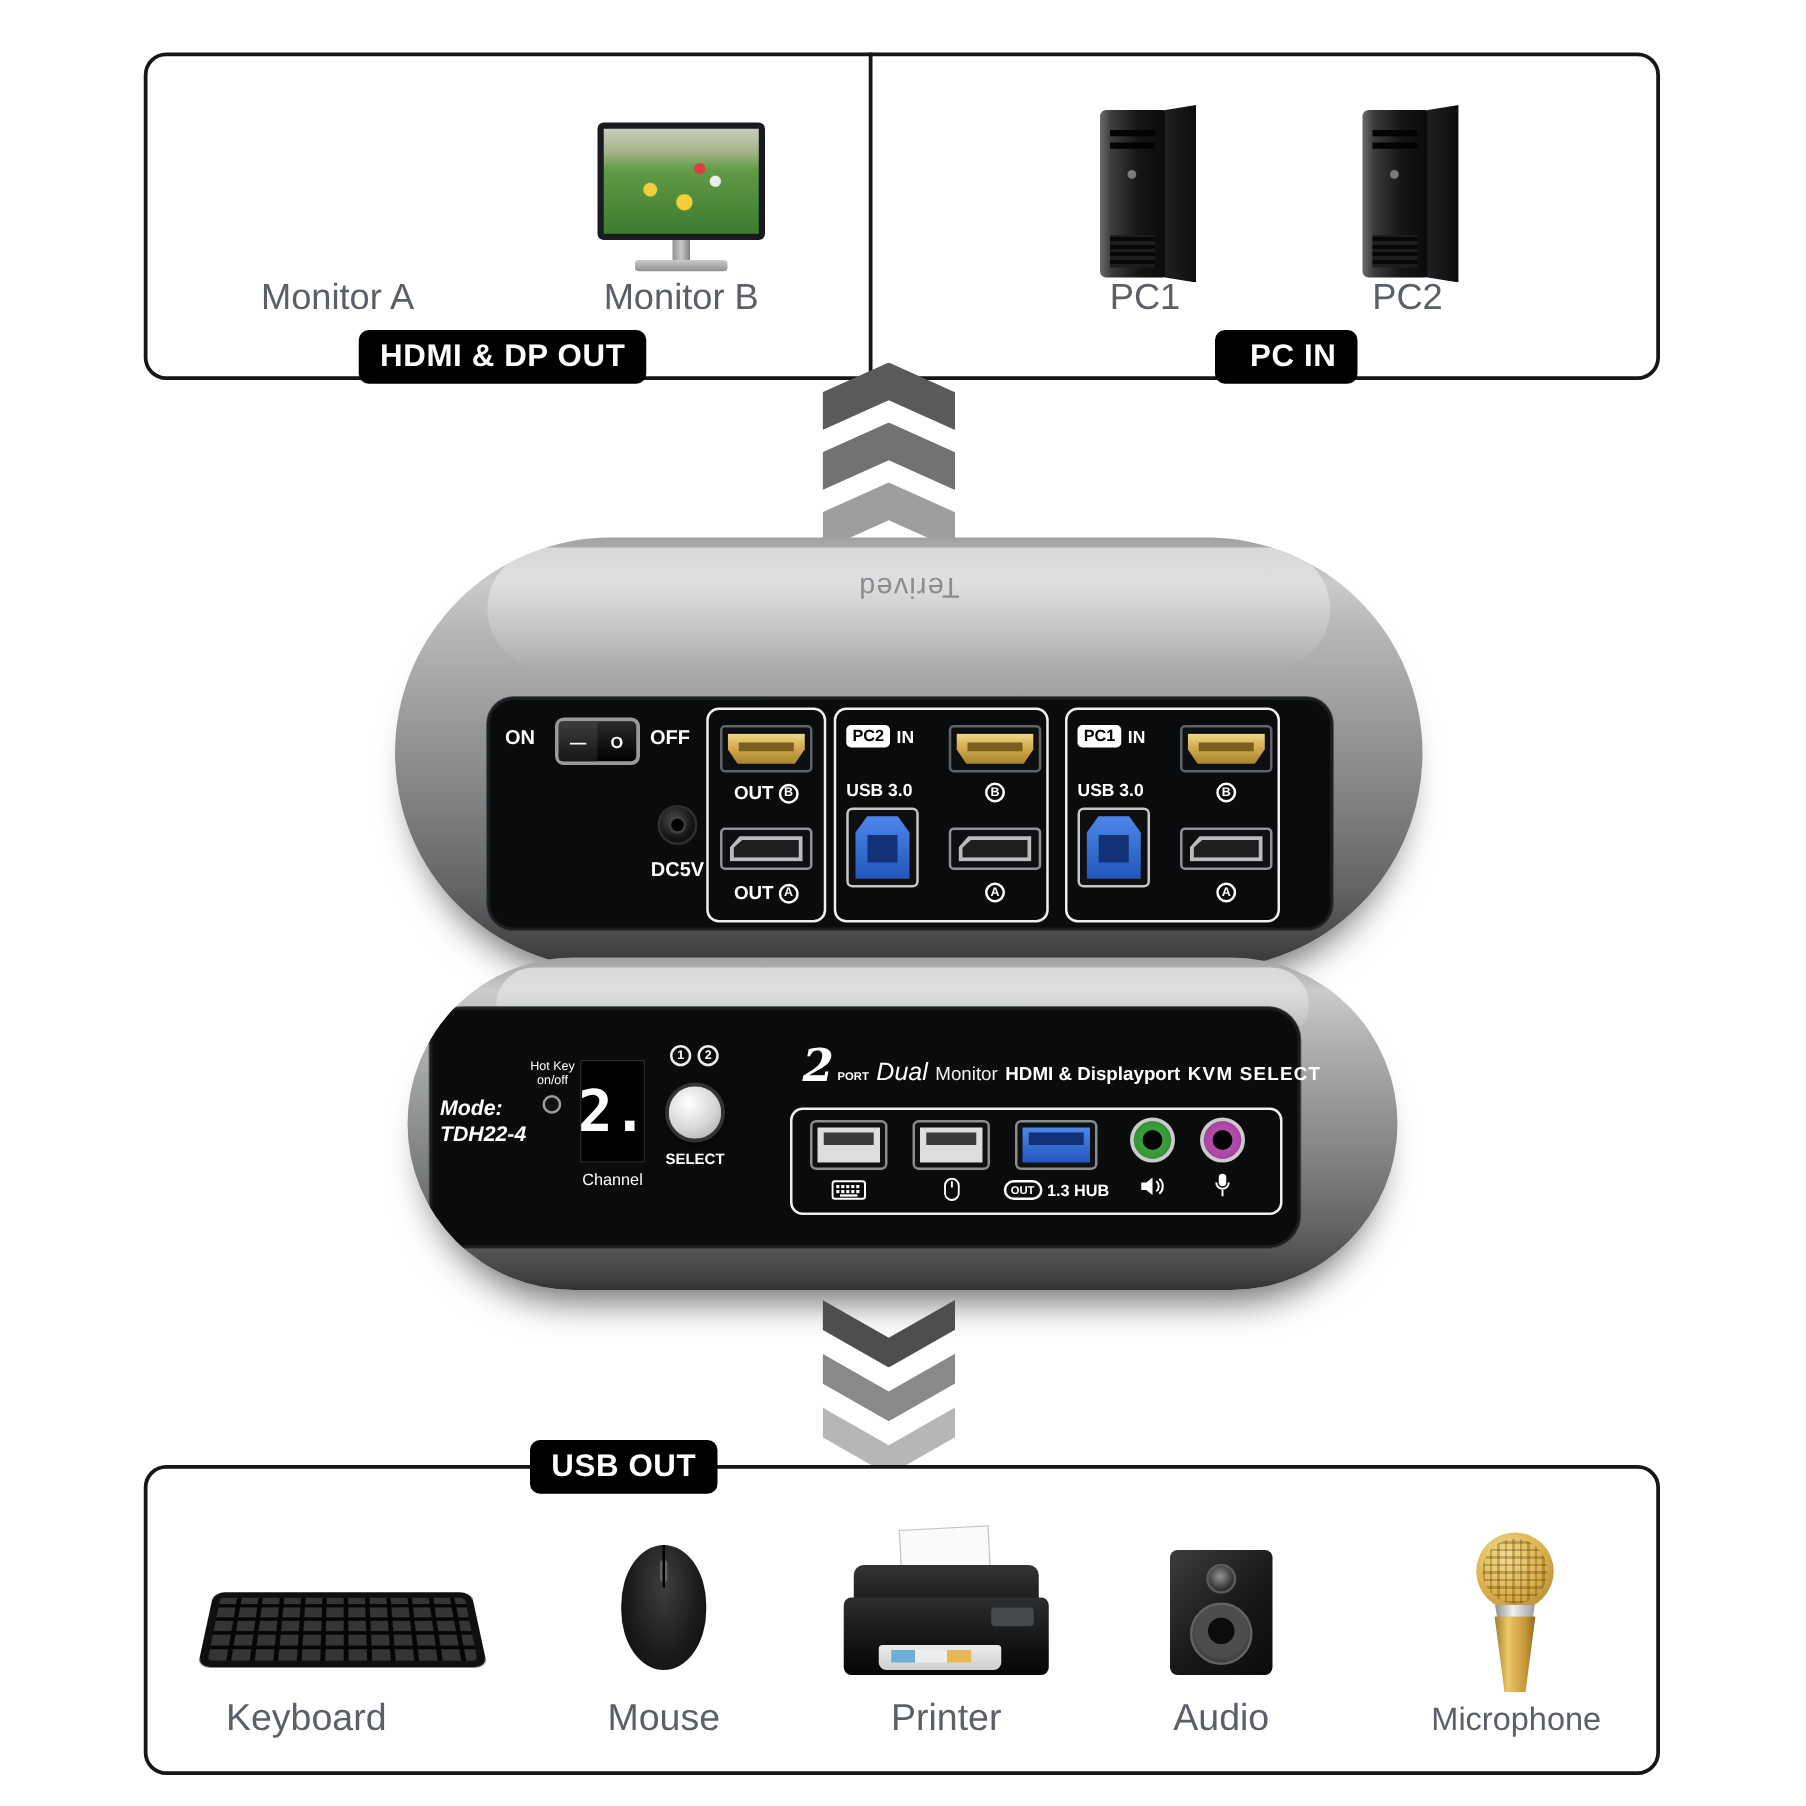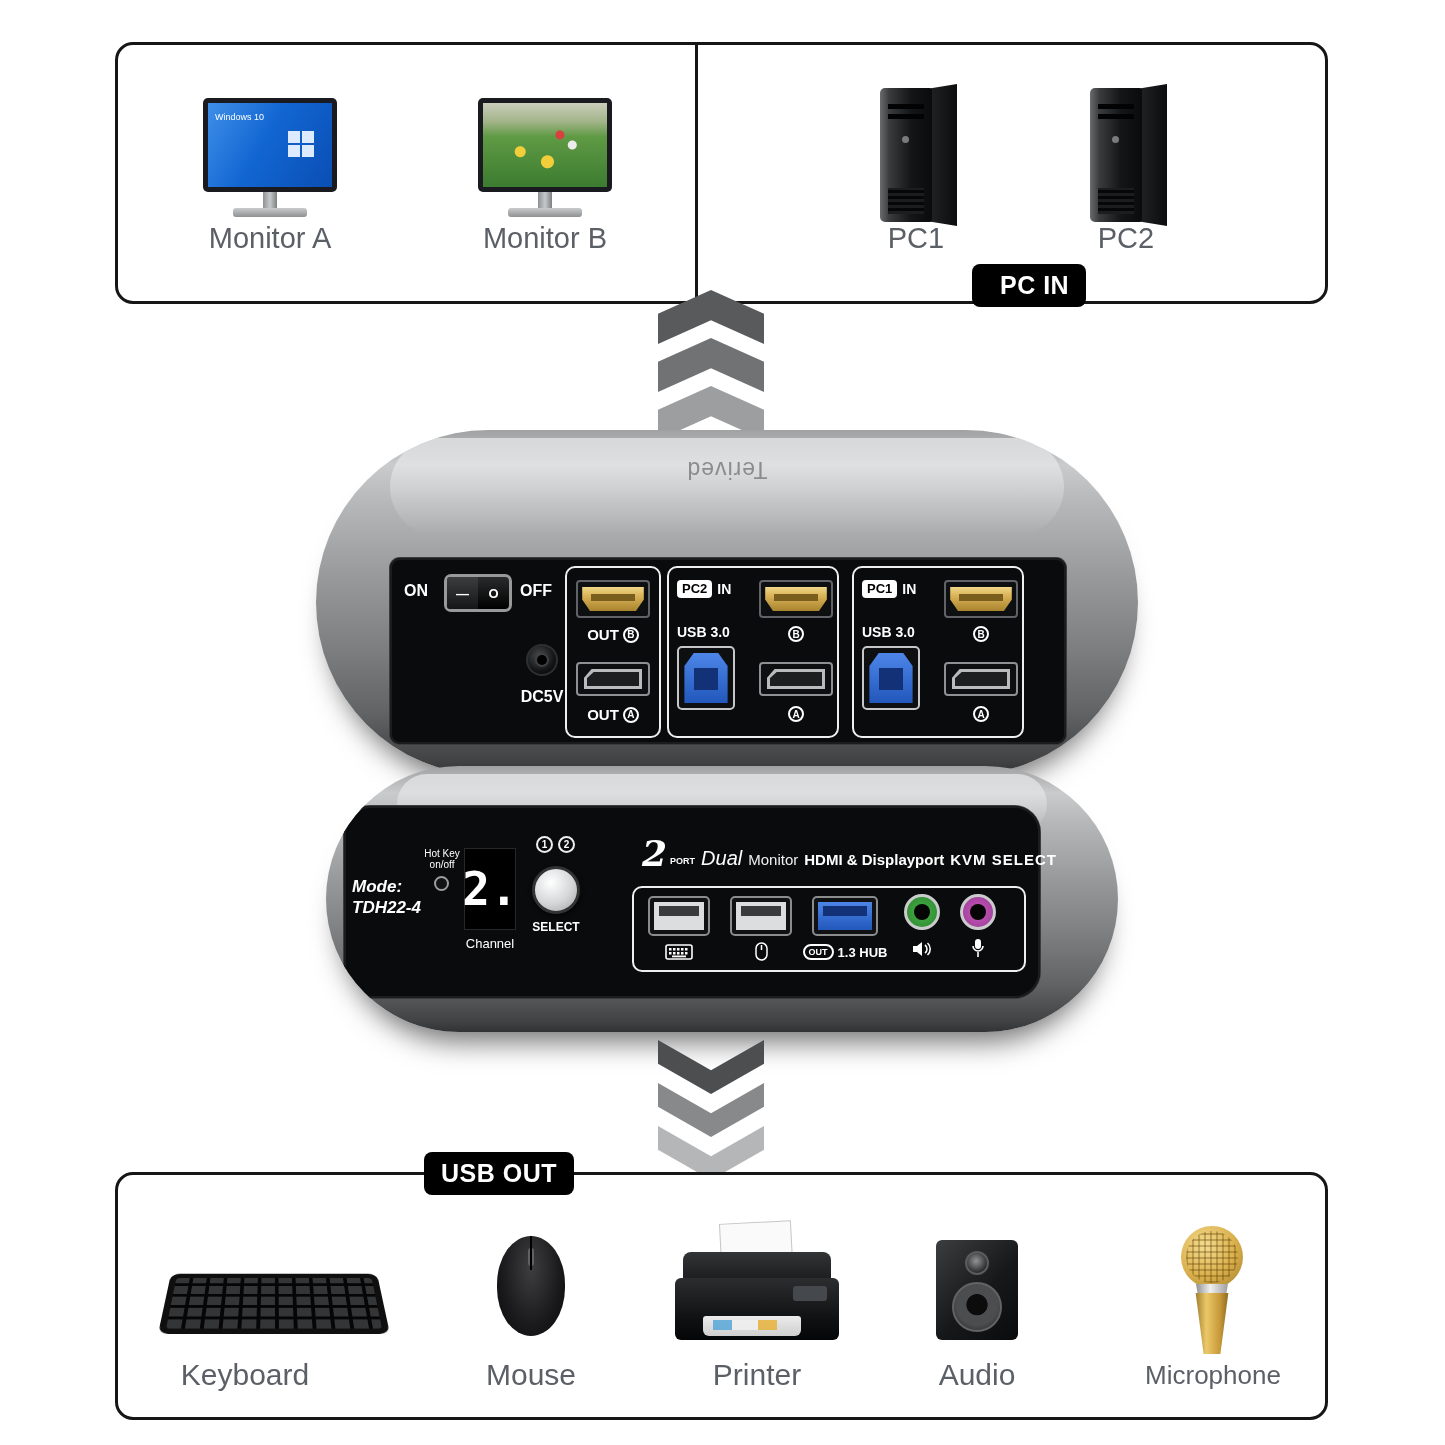--- a/index.html
+++ b/index.html
@@ -52,21 +52,21 @@
   .chev.down { clip-path:polygon(0 0,50% 56%,100% 0,100% 44%,50% 100%,0 44%); }
 
   
   .dev-body { position:absolute; border-radius:200px; overflow:hidden;
       background:linear-gradient(180deg,#9fa1a3 0%,#c9cbcd 10%,#b4b6b8 22%,#949698 45%,#7e8082 62%,#616365 82%,#404244 96%,#303234 100%);
       box-shadow:0 24px 28px -14px rgba(0,0,0,.55); }
   .dev-top { position:absolute; left:9%; right:9%; top:8px; height:98px; border-radius:90px;
       background:linear-gradient(180deg,rgba(255,255,255,.55),rgba(255,255,255,0)); }
   .brand-text { position:absolute; text-align:center; transform:rotate(180deg);
       color:#8a8c8e; font-size:23px; letter-spacing:1px; }
-  .dev-panel { position:absolute; background:#0a0b0c; border-radius:10px;
+  .dev-panel { position:absolute; background:#0a0b0c; border-radius:21px;
       box-shadow:inset 0 0 0 2px #1b1c1e, 0 0 0 1px #3a3c3e; }
 
   
   .wlabel { position:absolute; color:#fff; font-weight:bold; font-size:16px; }
   .rocker { position:absolute; display:flex; background:linear-gradient(180deg,#2a2b2d,#000);
       border:3px solid #97999b; border-radius:7px; }
   .rocker span { flex:1; color:#fff; display:flex; align-items:center; justify-content:center; font-size:13px; font-weight:bold; }
   .rocker .r-on { background:linear-gradient(180deg,#3c3d3f,#151617); border-radius:3px 0 0 3px; }
   .dc-jack { position:absolute; border-radius:50%; background:radial-gradient(circle at 42% 38%, #4a4b4d, #131415 55%, #000);
       box-shadow:inset 0 0 0 2px #2e2f31; }
@@ -179,41 +179,32 @@
       background:linear-gradient(90deg,#8d6b20,#ecc869 35%,#c89a39 70%,#7d5d1d); }
 </style>
 </head>
 <body>
 
 <div class="canvas">
 
   <div class="frame-box" style="left:115px;top:42px;width:1213px;height:262px;"></div>
   <div class="vdivider" style="left:695px;top:42px;height:262px;"></div>
 
-  <div class="abs" style="left:203px;top:98px;">
-    <div class="mon-frame">
-      <div class="mon-screen screen-win">
-        <div class="win-text">Windows 10</div>
-        <div class="win-logo"></div>
-      </div>
-    </div>
-    <div class="mon-neck"></div>
-    <div class="mon-base"></div>
-  </div>
   <div class="item-label" style="left:190px;top:222px;width:160px;">Monitor A</div>
 
   <div class="abs" style="left:478px;top:98px;">
     <div class="mon-frame">
       <div class="mon-screen screen-soccer"></div>
     </div>
     <div class="mon-neck"></div>
     <div class="mon-base"></div>
   </div>
   <div class="item-label" style="left:465px;top:222px;width:160px;">Monitor B</div>
 
+  <div class="badge" style="left:287px;top:264px;">HDMI &amp; DP OUT</div>
 
   <div class="pc-tower" style="left:880px;top:84px;">
     <div class="pc-side"></div>
     <div class="pc-front">
       <div class="pc-slot"></div>
       <div class="pc-btn"></div>
       <div class="pc-vent"></div>
     </div>
   </div>
   <div class="item-label" style="left:836px;top:222px;width:160px;">PC1</div>

